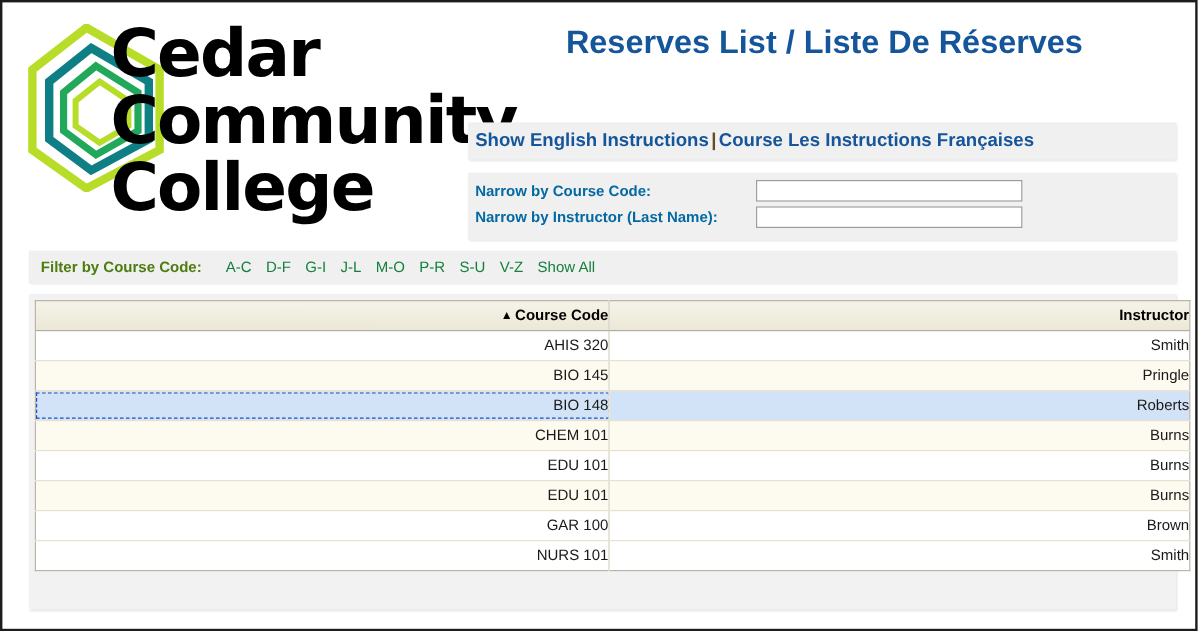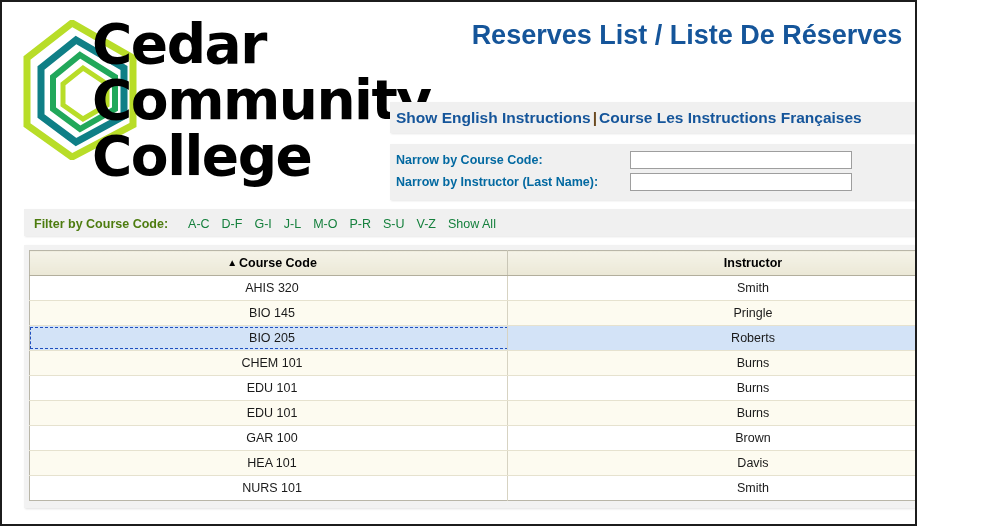--- a/index.html
+++ b/index.html
@@ -9,21 +9,21 @@
   body {
     width: 998px;
     height: 526px;
     background: #ffffff;
     font-family: "Liberation Sans", sans-serif;
     overflow: hidden;
   }
 
   #page {
     position: relative;
-    width: 917px;
+    width: 998px;
     height: 526px;
     box-sizing: border-box;
     border: 2px solid #1c1c1c;
     background: #ffffff;
     overflow: hidden;
   }
 
   
   #masthead {
     position: absolute;
@@ -187,21 +187,21 @@
     border-collapse: collapse;
     table-layout: fixed;
     background: #ffffff;
     border: 1px solid #b9b6a8;
   }
   #reserves-table th,
   #reserves-table td {
     height: 24px;
     padding: 0 0 0 7px;
     font-size: 12.5px;
-    text-align: center;
+    text-align: right;
     overflow: hidden;
     white-space: nowrap;
   }
   #reserves-table th {
     font-weight: bold;
     color: #000000;
     background: linear-gradient(to bottom, #f5f3e8 0%, #ebe8d6 100%);
     border-bottom: 1px solid #b2ae9c;
     border-right: 1px solid #c9c6b6;
   }
@@ -290,44 +290,40 @@
           <tr class="odd">
             <td class="col-course">AHIS 320</td>
             <td class="col-instructor">Smith</td>
           </tr>
           <tr class="even">
             <td class="col-course">BIO 145</td>
             <td class="col-instructor">Pringle</td>
           </tr>
           <tr class="selected odd">
             <td class="col-course">
-              <span class="cell-focus">BIO 205</span>
+              <span class="cell-focus">BIO 148</span>
             </td>
             <td class="col-instructor">Roberts</td>
           </tr>
           <tr class="even">
             <td class="col-course">CHEM 101</td>
             <td class="col-instructor">Burns</td>
           </tr>
           <tr class="odd">
             <td class="col-course">EDU 101</td>
             <td class="col-instructor">Burns</td>
           </tr>
           <tr class="even">
             <td class="col-course">EDU 101</td>
             <td class="col-instructor">Burns</td>
           </tr>
           <tr class="odd">
             <td class="col-course">GAR 100</td>
             <td class="col-instructor">Brown</td>
           </tr>
-          <tr class="even">
-            <td class="col-course">HEA 101</td>
-            <td class="col-instructor">Davis</td>
-          </tr>
           <tr class="odd">
             <td class="col-course">NURS 101</td>
             <td class="col-instructor">Smith</td>
           </tr>
         </tbody>
     </table>
   </div>
 
 </div>
 

